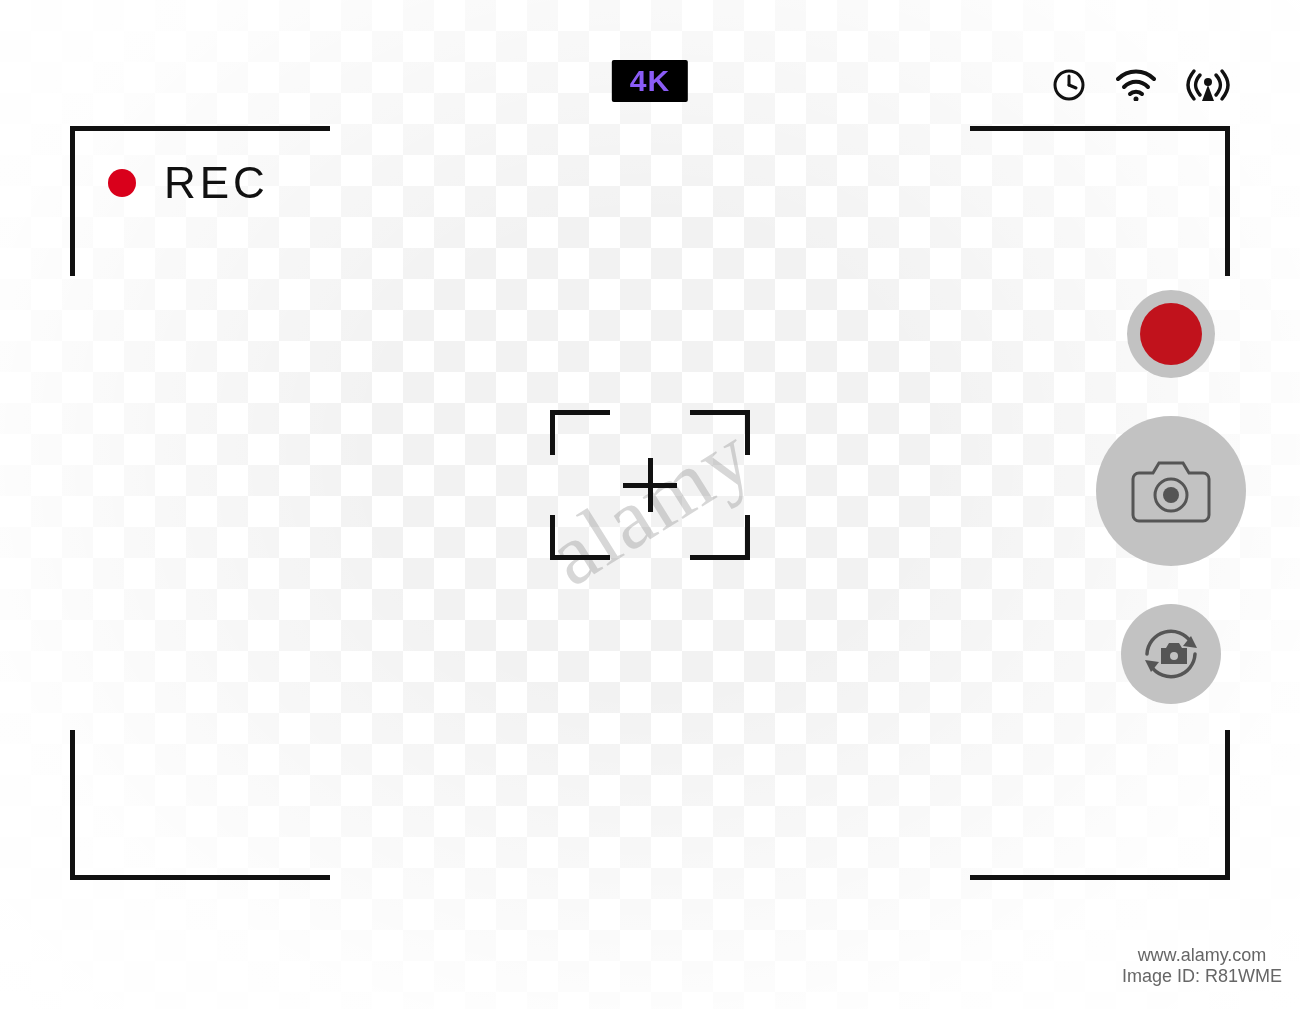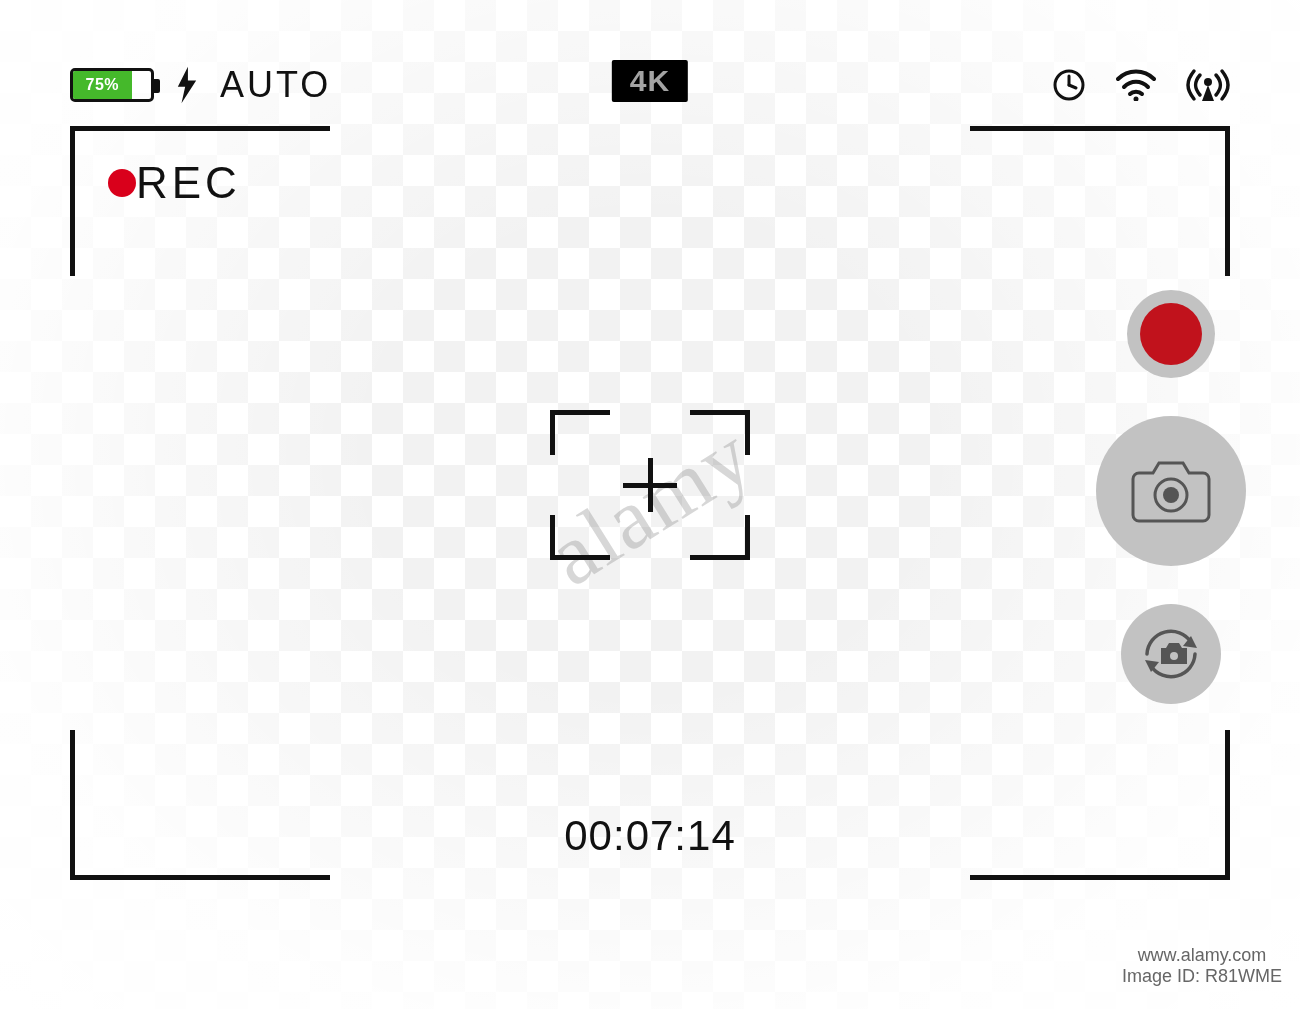--- a/index.html
+++ b/index.html
@@ -73,40 +73,40 @@
   .bolt svg { width: 22px; height: 40px; display: block; }
 
   .auto-label {
     font-size: 36px; font-weight: 400; color: #111;
     letter-spacing: 3px;
     font-family: "Helvetica Neue", Helvetica, Arial, sans-serif;
   }
 
   .res-badge {
     position: absolute; left: 50%; top: 0; transform: translateX(-50%);
-    background: #000; color: #a3a3a3;
+    background: #000; color: #8b5cf6;
     font-weight: 800; font-size: 30px;
     padding: 4px 18px;
     letter-spacing: 1px;
     border-radius: 2px;
   }
 
   .clock-icon svg, .wifi-icon svg, .signal-icon svg { display:block; }
 
   
   .bracket { position: absolute; width: 260px; height: 150px; border: 5px solid #111; }
   .bracket.tl { top: 66px; left: 0; border-right: none; border-bottom: none; }
   .bracket.tr { top: 66px; right: 0; border-left: none; border-bottom: none; }
   .bracket.bl { bottom: 0; left: 0; border-right: none; border-top: none; }
   .bracket.br { bottom: 0; right: 0; border-left: none; border-top: none; }
 
   
   .rec {
     position: absolute; top: 98px; left: 38px;
-    display: flex; align-items: center; gap: 0;
+    display: flex; align-items: center; gap: 28px;
   }
   .rec-dot {
     width: 28px; height: 28px; border-radius: 50%;
     background: #d9001b;
   }
   .rec-text {
     font-size: 44px; font-weight: 400; color: #111;
     letter-spacing: 4px;
     font-family: "Helvetica Neue", Helvetica, Arial, sans-serif;
   }
@@ -179,33 +179,20 @@
 <body>
 
 <div class="checker"></div>
 <div class="vignette"></div>
 
 <div class="wm">alamy</div>
 
 <div class="stage">
 
   <div class="topbar">
-    <div class="top-left">
-      <div class="battery">
-        <div class="battery-fill" style="width:75%">
-          <span class="battery-text">75%</span>
-        </div>
-      </div>
-      <span class="bolt">
-        <svg viewBox="0 0 24 40">
-            <polygon points="13,0 2,22 10,22 6,40 22,15 13,15" fill="#111"></polygon>
-          </svg>
-      </span>
-      <span class="auto-label">AUTO</span>
-    </div>
 
     <span class="res-badge">4K</span>
 
     <div class="top-right">
       <span class="clock-icon">
         <svg width="34" height="34" viewBox="0 0 34 34">
           <circle cx="17" cy="17" r="14" fill="none" stroke="#111" stroke-width="3"></circle>
           <line x1="17" y1="17" x2="17" y2="8" stroke="#111" stroke-width="3" stroke-linecap="round"></line>
           <line x1="17" y1="17" x2="24" y2="20" stroke="#111" stroke-width="3" stroke-linecap="round"></line>
         </svg>
@@ -265,20 +252,19 @@
         <path d="M12 36 a24 24 0 0 1 44 -12" fill="none" stroke="#555" stroke-width="3.5" stroke-linecap="round"></path>
         <polygon points="56,18 62,30 48,28" fill="#555"></polygon>
         <path d="M60 36 a24 24 0 0 1 -44 12" fill="none" stroke="#555" stroke-width="3.5" stroke-linecap="round"></path>
         <polygon points="16,54 10,42 24,44" fill="#555"></polygon>
         <path d="M26 30 h5 l3 -5 h10 l3 5 h5 v16 h-26 z" fill="#555"></path>
         <circle cx="39" cy="38" r="4" fill="#c2c2c2"></circle>
       </svg>
     </div>
   </div>
 
-  <div class="timer">00:07:14</div>
 
 </div>
 
 <div class="wm-corner">
   <div>www.alamy.com</div>
   <div>Image ID: R81WME</div>
 </div>
 
 </body></html>

